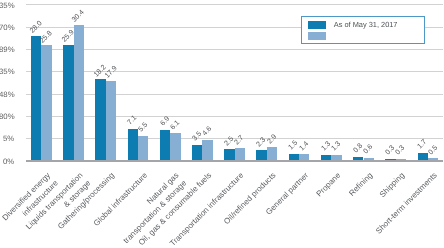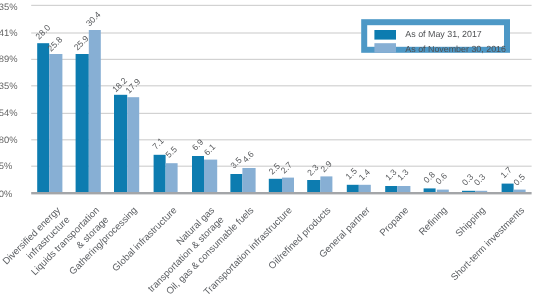--- a/index.html
+++ b/index.html
@@ -5,59 +5,59 @@
 <style>
   html,body{margin:0;padding:0;}
   body{width:444px;height:248px;background:#ffffff;overflow:hidden;
        font-family:"Liberation Sans",sans-serif;
        -webkit-font-smoothing:antialiased;
        text-rendering:geometricPrecision;}
   #chart{position:relative;width:444px;height:248px;transform:translateZ(0);}
 
   .gridline{position:absolute;height:1px;background:#d2d2d2;}
   .axisline{position:absolute;height:1.2px;background:#a3a5a8;}
-  .ytick{position:absolute;font-size:7.8px;color:#636363;
+  .ytick{position:absolute;font-size:7.8px;color:#636363;text-align:right;
          line-height:9px;}
   .bar{position:absolute;}
   .vlabwrap{position:absolute;width:0;height:0;}
   .vlab{position:absolute;left:0;top:0;font-size:7.1px;color:#55575a;
         white-space:nowrap;transform:translate(-50%,-50%) rotate(-45deg);
         line-height:8px;}
   .xlabwrap{position:absolute;width:0;height:0;}
   .xlab{position:absolute;right:0;top:0;font-size:8px;color:#5c5f63;
         white-space:pre;text-align:right;line-height:11px;
         transform-origin:100% 0;transform:rotate(-45deg);}
 
   #legend{position:absolute;left:301px;top:16px;width:123.5px;height:28px;
-          border:5px solid #a21caf;background:#fff;box-sizing:border-box;}
+          border:1px solid #a21caf;background:#fff;box-sizing:border-box;}
   .lgrow{position:absolute;display:flex;align-items:center;}
   .lgsw{width:18px;height:8px;flex:0 0 auto;display:block;}
   .lgtx{font-size:7.4px;color:#4e5053;margin-left:8px;white-space:nowrap;
         line-height:9px;}
 </style>
 </head>
 <body>
 
 <div id="chart">
 
   <div id="plot">
       <div class="axisline" style="left: 26px; width: 417.2px; top: 160.4px;"></div>
       <div class="ytick" style="left: -1px; width: 15.3px; top: 156.6px;">0%</div>
       <div class="gridline" style="left: 26px; width: 417.2px; top: 138.1px;"></div>
       <div class="ytick" style="left: -1px; width: 15.3px; top: 134.3px;">5%</div>
       <div class="gridline" style="left: 26px; width: 417.2px; top: 115.8px;"></div>
       <div class="ytick" style="left: -1px; width: 15.3px; top: 112px;">80%</div>
       <div class="gridline" style="left: 26px; width: 417.2px; top: 93.5px;"></div>
-      <div class="ytick" style="left: -1px; width: 15.3px; top: 89.7px;">54%</div>
+      <div class="ytick" style="left: -1px; width: 15.3px; top: 89.7px;">48%</div>
       <div class="gridline" style="left: 26px; width: 417.2px; top: 71.2px;"></div>
       <div class="ytick" style="left: -1px; width: 15.3px; top: 67.4px;">35%</div>
       <div class="gridline" style="left: 26px; width: 417.2px; top: 48.9px;"></div>
       <div class="ytick" style="left: -1px; width: 15.3px; top: 45.1px;">89%</div>
       <div class="gridline" style="left: 26px; width: 417.2px; top: 26.6px;"></div>
-      <div class="ytick" style="left: -1px; width: 15.3px; top: 22.8px;">41%</div>
+      <div class="ytick" style="left: -1px; width: 15.3px; top: 22.8px;">70%</div>
       <div class="gridline" style="left: 26px; width: 417.2px; top: 4.3px;"></div>
       <div class="ytick" style="left: -1px; width: 15.3px; top: 0.5px;">35%</div>
       <div class="bar" style="left: 30.95px; width: 10.35px; height: 124.88px; top: 35.52px; background: rgb(13, 124, 176);"></div>
       <div class="vlabwrap" style="left: 35.725px; top: 26.92px;">
         <div class="vlab">28.0</div>
       </div>
       <div class="bar" style="left: 41.3px; width: 10.35px; height: 115.068px; top: 45.332px; background: rgb(135, 175, 212);"></div>
       <div class="vlabwrap" style="left: 46.075px; top: 36.732px;">
         <div class="vlab">25.8</div>
       </div>
@@ -201,16 +201,15 @@
       </div>
     </div>
 
   <div id="legend" style="border-color: rgb(77, 152, 198);">
     <div class="lgrow" style="left:5.8px;top:3.2px">
       <span class="lgsw" id="sw0" style="background: rgb(13, 124, 176);"></span>
       <span class="lgtx">As of May 31, 2017</span>
     </div>
     <div class="lgrow" style="left:5.8px;top:14.5px">
       <span class="lgsw" id="sw1" style="background: rgb(135, 175, 212);"></span>
-      <span class="lgtx">As of November 30, 2016</span>
     </div>
   </div>
 </div>
 
 </body></html>

